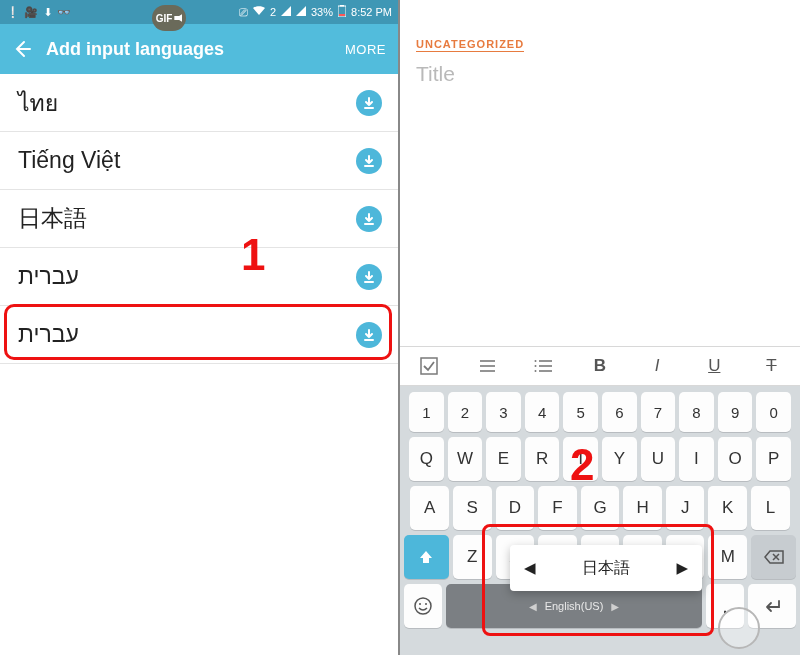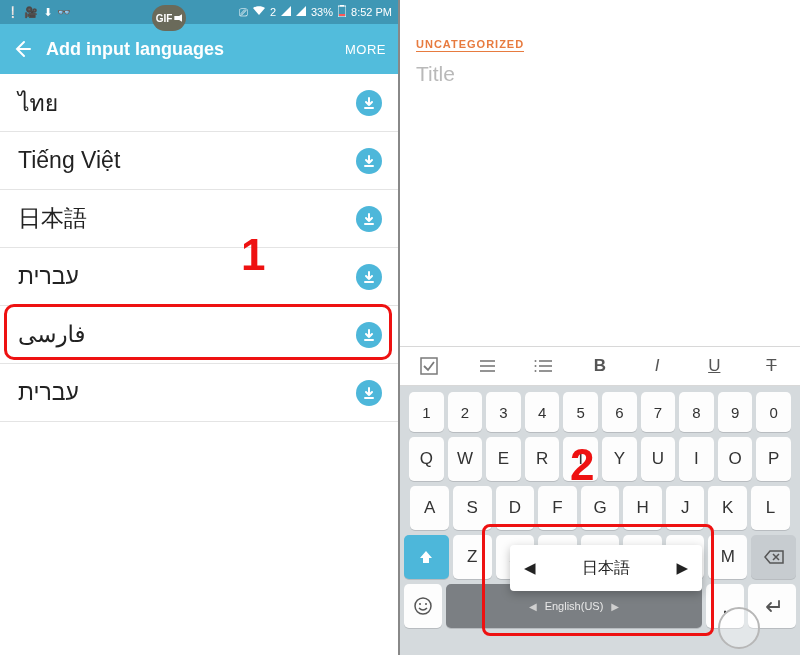--- a/index.html
+++ b/index.html
@@ -334,29 +334,20 @@
         <div class="lang-item">
           <span>עברית</span>
           <span class="dl-btn">
             <svg width="14" height="14" viewBox="0 0 14 14">
               <path d="M7 2 V9 M7 9 L4 6 M7 9 L10 6" stroke="#fff" stroke-width="2" fill="none" stroke-linecap="round"></path>
               <line x1="3" y1="12" x2="11" y2="12" stroke="#fff" stroke-width="2" stroke-linecap="round"></line>
             </svg>
           </span>
         </div>
         <div class="lang-item">
-          <span>فارسی</span>
-          <span class="dl-btn">
-            <svg width="14" height="14" viewBox="0 0 14 14">
-              <path d="M7 2 V9 M7 9 L4 6 M7 9 L10 6" stroke="#fff" stroke-width="2" fill="none" stroke-linecap="round"></path>
-              <line x1="3" y1="12" x2="11" y2="12" stroke="#fff" stroke-width="2" stroke-linecap="round"></line>
-            </svg>
-          </span>
-        </div>
-        <div class="lang-item">
           <span>עברית</span>
           <span class="dl-btn">
             <svg width="14" height="14" viewBox="0 0 14 14">
               <path d="M7 2 V9 M7 9 L4 6 M7 9 L10 6" stroke="#fff" stroke-width="2" fill="none" stroke-linecap="round"></path>
               <line x1="3" y1="12" x2="11" y2="12" stroke="#fff" stroke-width="2" stroke-linecap="round"></line>
             </svg>
           </span>
         </div>
       </div>
 

